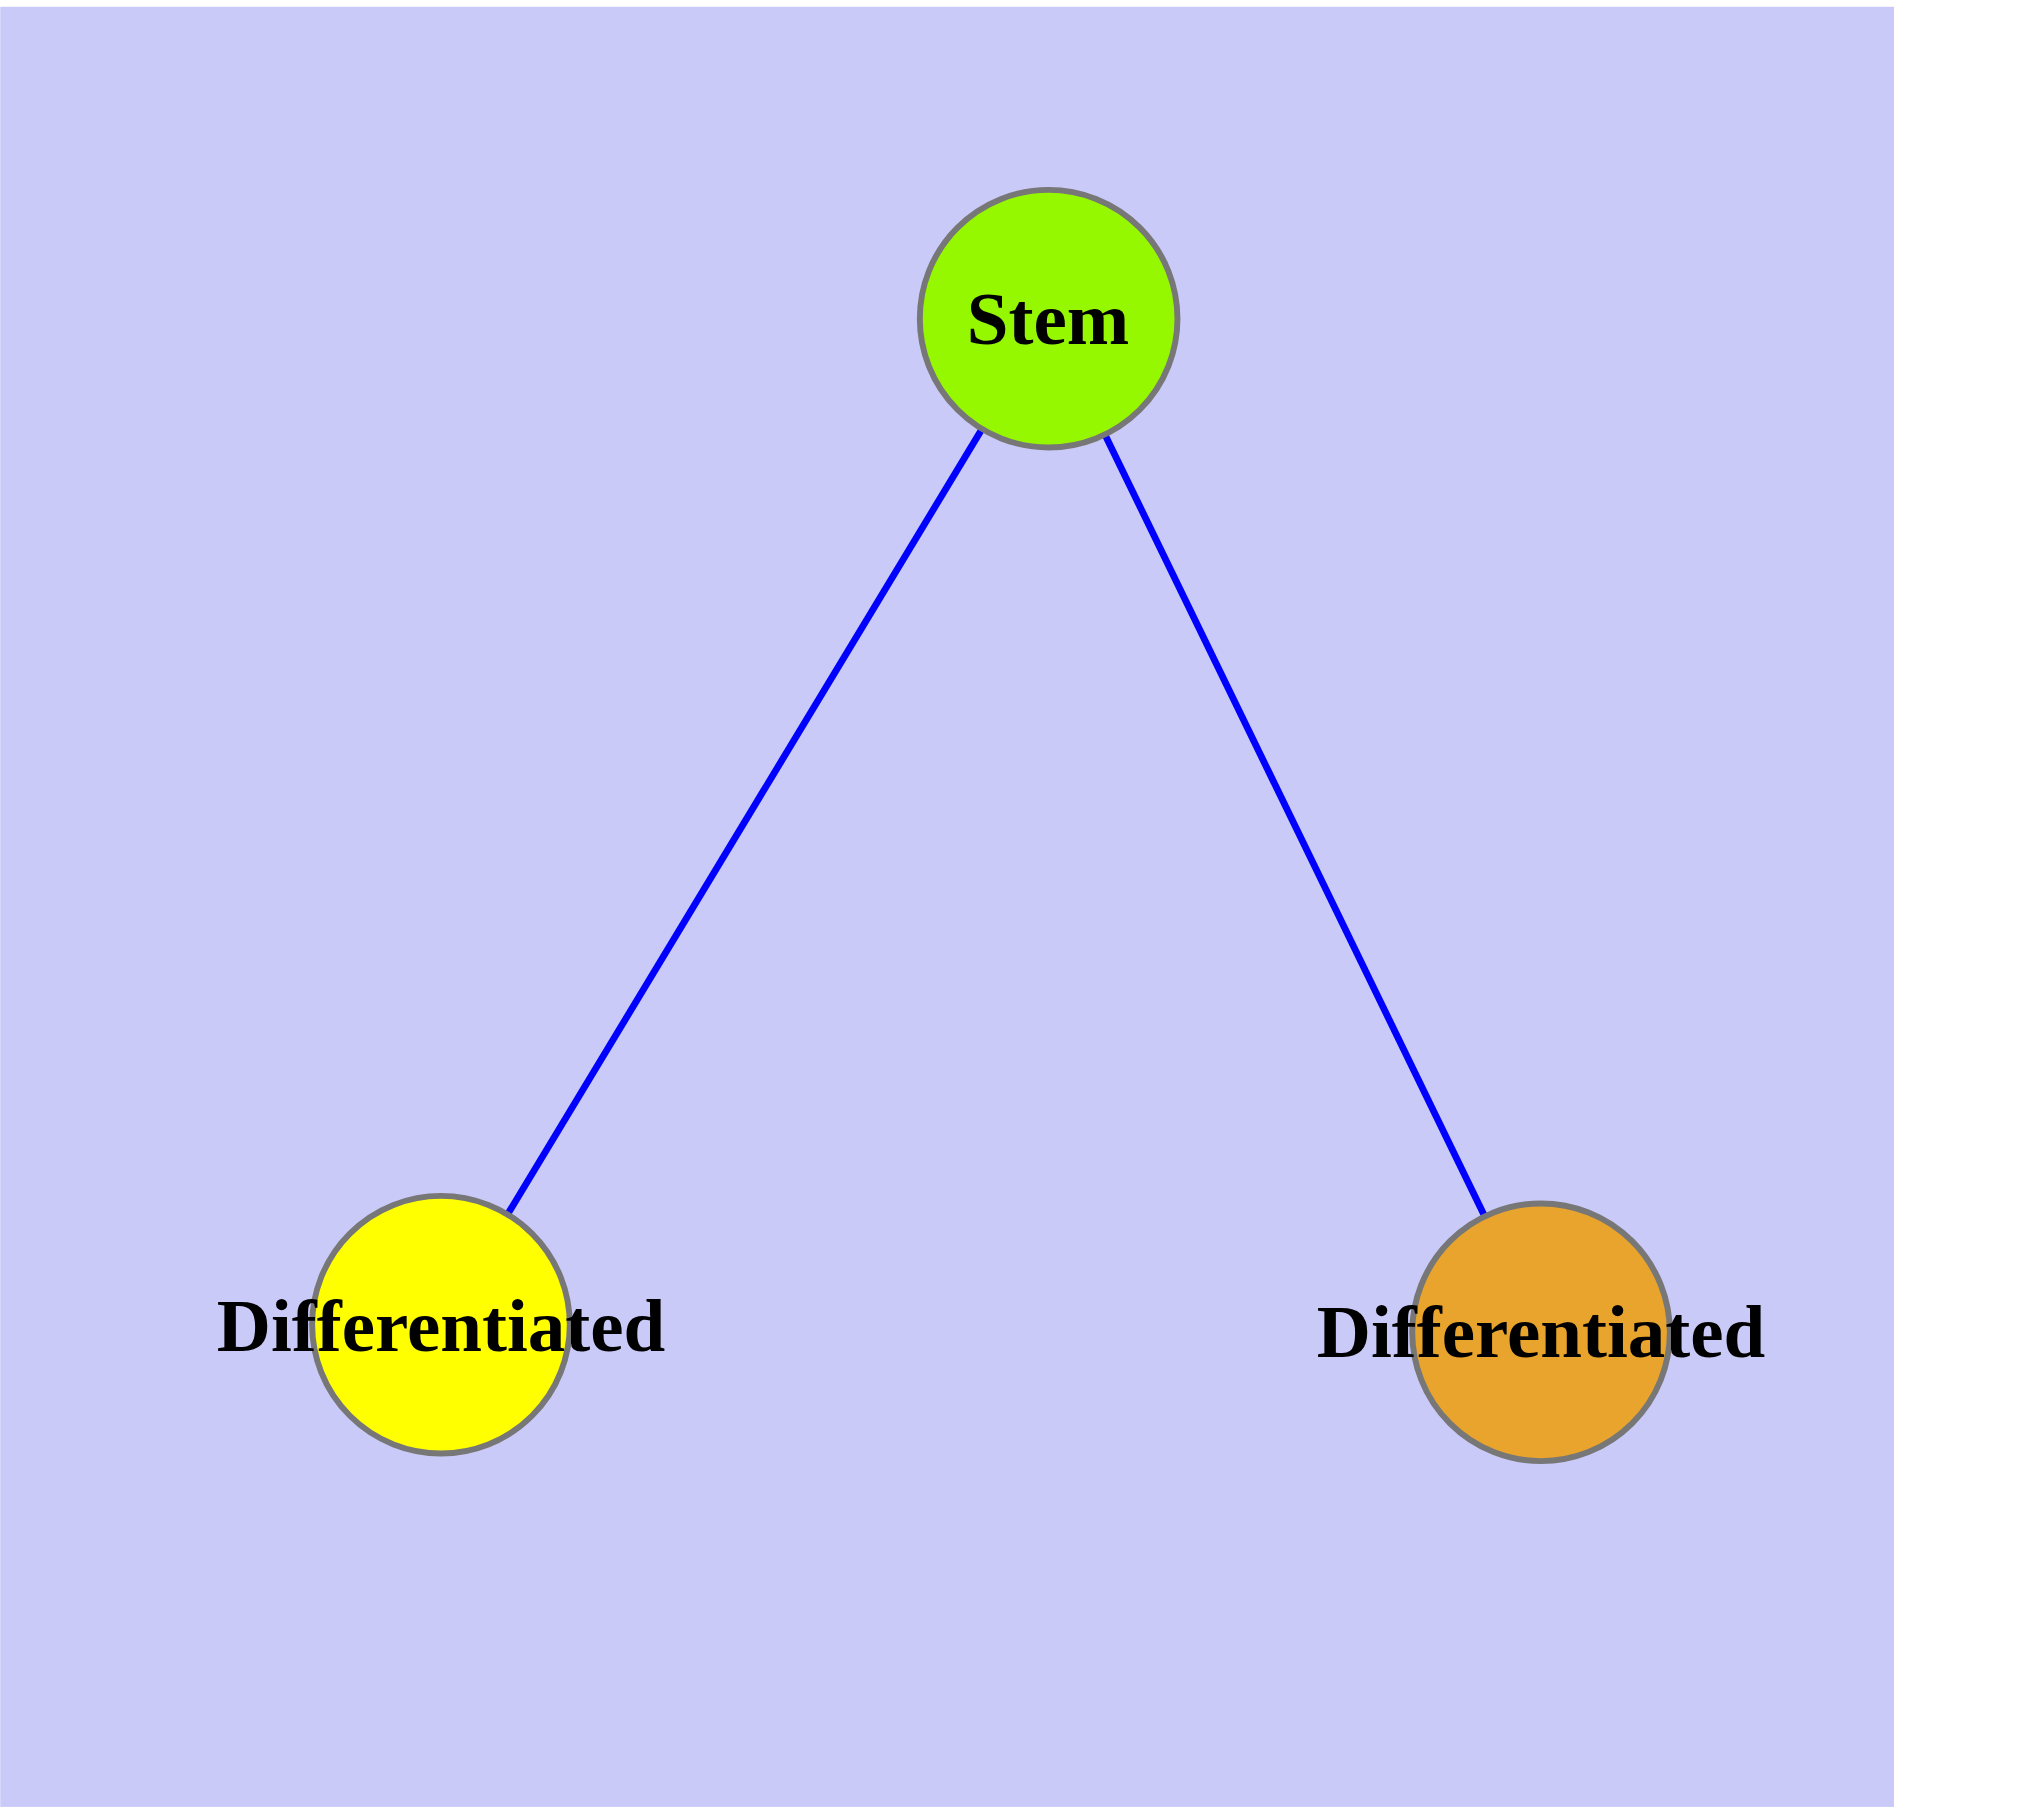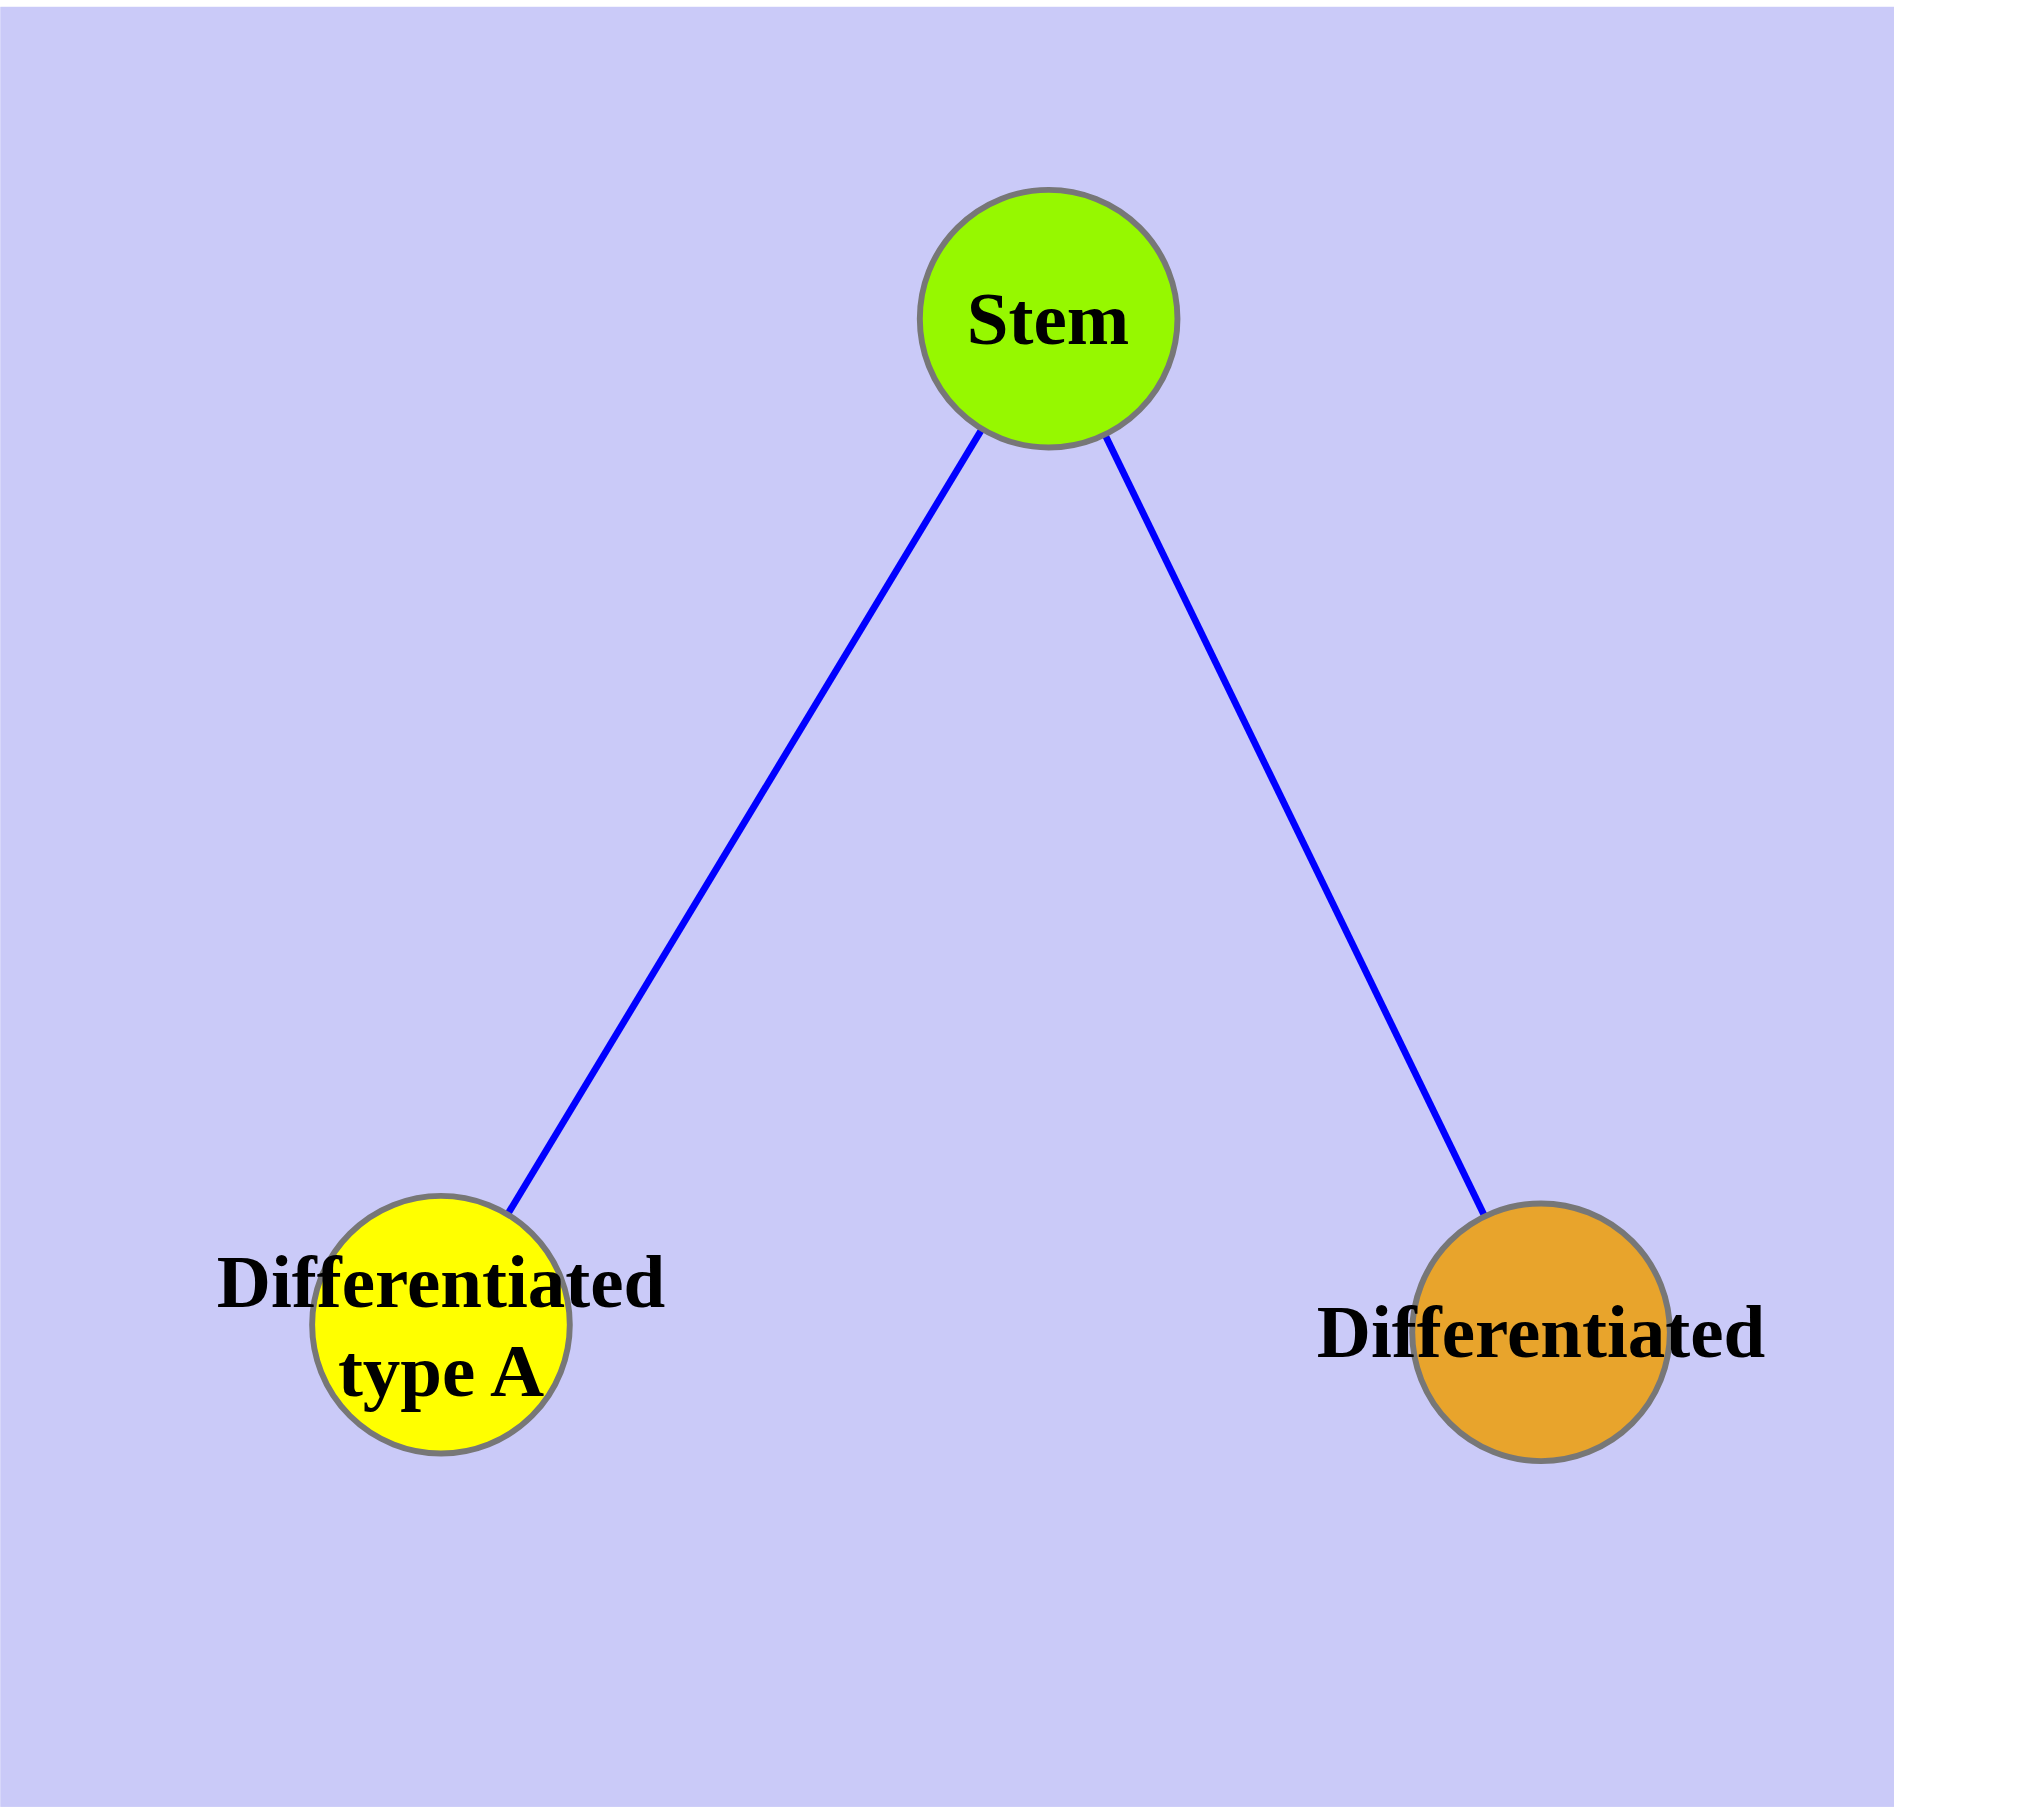--- a/index.html
+++ b/index.html
@@ -40,21 +40,20 @@
 
     <circle cx="520" cy="1563" r="152" stroke-width="7" fill="#FFFF00" stroke="#777777"></circle>
 
     <circle cx="1818" cy="1572" r="152" stroke-width="7" fill="#E8A42C" stroke="#777777"></circle>
   </svg>
 
   <div class="node-label" style="left:1048px; top:319px;">Stem</div>
 
   <div class="node-label" style="left:441px; top:1326px;">
     <div>Differentiated</div>
-    <div>type A</div>
   </div>
 
   <div class="node-label" style="left:1541px; top:1332px;">
     <div>Differentiated</div>
   </div>
 
 </div>
 
 
 </body></html>

